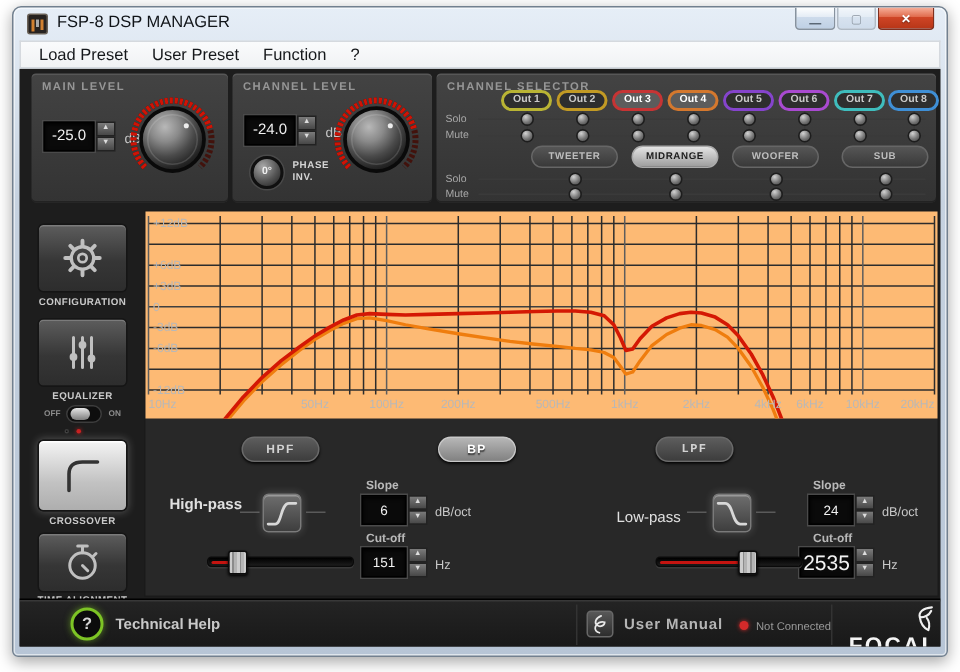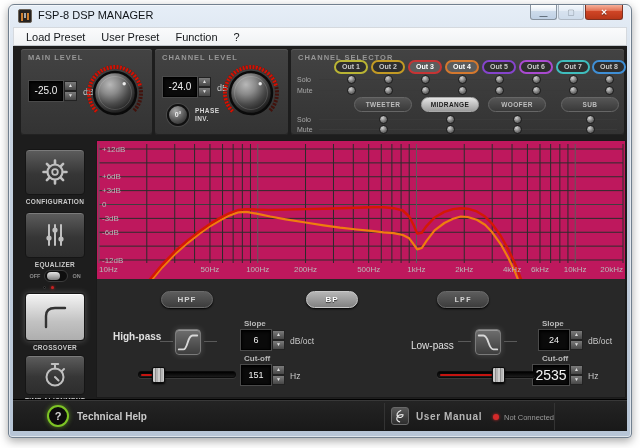--- a/index.html
+++ b/index.html
@@ -70,21 +70,21 @@
   .tog-lbl{font-size:5.5px;font-weight:bold;color:#8d8d8d;}
   .tog-track{position:relative;width:24px;height:12px;border-radius:6px;background:#0e0e0e;border:1px solid #3c3c3c;}
   .tog-knob{position:absolute;left:2px;top:1px;width:13px;height:8px;border-radius:4px;background:linear-gradient(#e6e6e6,#7d7d7d);}
   .tog-dots{position:absolute;left:30px;top:240px;display:flex;gap:5px;}
   .tog-dots span{width:3px;height:3px;border-radius:50%;}
   .tog-dots .d1{background:#050505;border:1px solid #3d3d3d;}
   .tog-dots .d2{background:#c92020;box-shadow:0 0 3px #c92020;}
 
   
   .content-region{position:absolute;left:83px;top:94px;width:530px;height:258px;background:#282828;box-shadow:inset 0 0 0 1px #1a1a1a;}
-  .graph{position:absolute;left:1px;top:1px;width:528px;height:138px;background:#be185d;}
+  .graph{position:absolute;left:1px;top:1px;width:528px;height:138px;background:#fdba74;}
 
   .filter-pill{position:absolute;top:151px;width:52px;height:17px;border-radius:9px;border:1px solid #6a6a6a;
     background:linear-gradient(#5d5d5d,#3d3d3d);color:#d2d2d2;font-size:8px;font-weight:bold;letter-spacing:1px;text-align:center;line-height:15px;box-shadow:0 1px 2px #000;}
   .filter-pill.active{background:linear-gradient(#b6b6b6,#828282);color:#fff;text-shadow:0 1px 1px #333;border-color:#c8c8c8;}
 
   .xo-label{position:absolute;font-size:10px;color:#e0e0e0;}
   .dash{position:absolute;height:1px;width:13px;background:#5a5a5a;}
   .curve-btn{position:absolute;width:26px;height:26px;border-radius:4px;border:1px solid #7a7a7a;
     background:linear-gradient(#6e6e6e,#3e3e3e);box-shadow:0 0 6px rgba(255,255,255,.18), inset 0 1px 0 #999;display:flex;align-items:center;justify-content:center;}
 
@@ -367,21 +367,21 @@
             <text x="319.4766667908455" y="131" fill="#b8b8b8" font-size="8" text-anchor="middle" font-family="&quot;Liberation Sans&quot;,sans-serif">1kHz</text>
             <text x="367.2616666045773" y="131" fill="#b8b8b8" font-size="8" text-anchor="middle" font-family="&quot;Liberation Sans&quot;,sans-serif">2kHz</text>
             <text x="415.046666418309" y="131" fill="#b8b8b8" font-size="8" text-anchor="middle" font-family="&quot;Liberation Sans&quot;,sans-serif">4kHz</text>
             <text x="442.9990994063095" y="131" fill="#b8b8b8" font-size="8" text-anchor="middle" font-family="&quot;Liberation Sans&quot;,sans-serif">6kHz</text>
             <text x="478.21500018626824" y="131" fill="#b8b8b8" font-size="8" text-anchor="middle" font-family="&quot;Liberation Sans&quot;,sans-serif">10kHz</text>
             <text x="526" y="131" fill="#b8b8b8" font-size="8" text-anchor="end" font-family="&quot;Liberation Sans&quot;,sans-serif">20kHz</text>
           </svg>
       </div>
 
       <div class="filter-pill" style="left:65px;">HPF</div>
-      <div class="filter-pill active" style="left:210px;">BP</div>
+      <div class="filter-pill active" style="left:196px;">BP</div>
       <div class="filter-pill" style="left:341px;font-family:Liberation Mono, monospace;">LPF</div>
 
       <span class="xo-label" style="left:17px;top:191px;font-weight:bold;">High-pass</span>
       <span class="dash" style="left:64px;top:201px;"></span>
       <div class="curve-btn" style="left:79px;top:189px;">
         <svg width="24" height="24" viewBox="0 0 26 26">
           <path d="M3,21 H8 C13,21 12,6 18,6 H23" fill="none" stroke="#d8d8d8" stroke-width="2" stroke-linecap="round"></path>
         </svg>
       </div>
       <span class="dash" style="left:108px;top:201px;"></span>
@@ -446,15 +446,22 @@
       <span class="fsep" style="left:371px;"></span>
       <span class="pdf-icon">
         <svg width="14" height="14" viewBox="0 0 18 18">
           <path d="M10,2 C5,4 4,8 6.5,10 C9,12 13,10.5 13,7.5 C10,6.5 6,8 5,11.5 C4.3,14 6,16 8.5,16.5" fill="none" stroke="#e9e9e9" stroke-width="1.5" stroke-linecap="round"></path>
         </svg>
       </span>
       <span class="f-text" style="left:403px;top:11px;font-size:10px;letter-spacing:.6px;color:#b5b5b5;">User Manual</span>
       <span class="status-dot" id="status-dot" style="background: rgb(212, 42, 42); box-shadow: rgb(212, 42, 42) 0px 0px 3px;"></span>
       <span class="f-text" style="left:491px;top:13px;font-size:7.5px;font-weight:normal;color:#9a9a9a;">Not Connected</span>
       <span class="fsep" style="left:541px;"></span>
+      <div class="focal">
+        <svg class="flame" width="12" height="17" viewBox="0 0 12 18">
+          <path d="M10.5,1 C4,1.5 1,4.5 2,8 C5.5,8 8.5,6.5 10,3.5 M2,8 C2.5,12 5,15.5 8,17 C9,14 9,11 7,8.5" fill="none" stroke="#f0f0f0" stroke-width="1.5" stroke-linecap="round"></path>
+        </svg>
+        <span class="name">FOCAL</span>
+        
+      </div>
     </div>
   </div>
 </div>
 
 </body></html>

